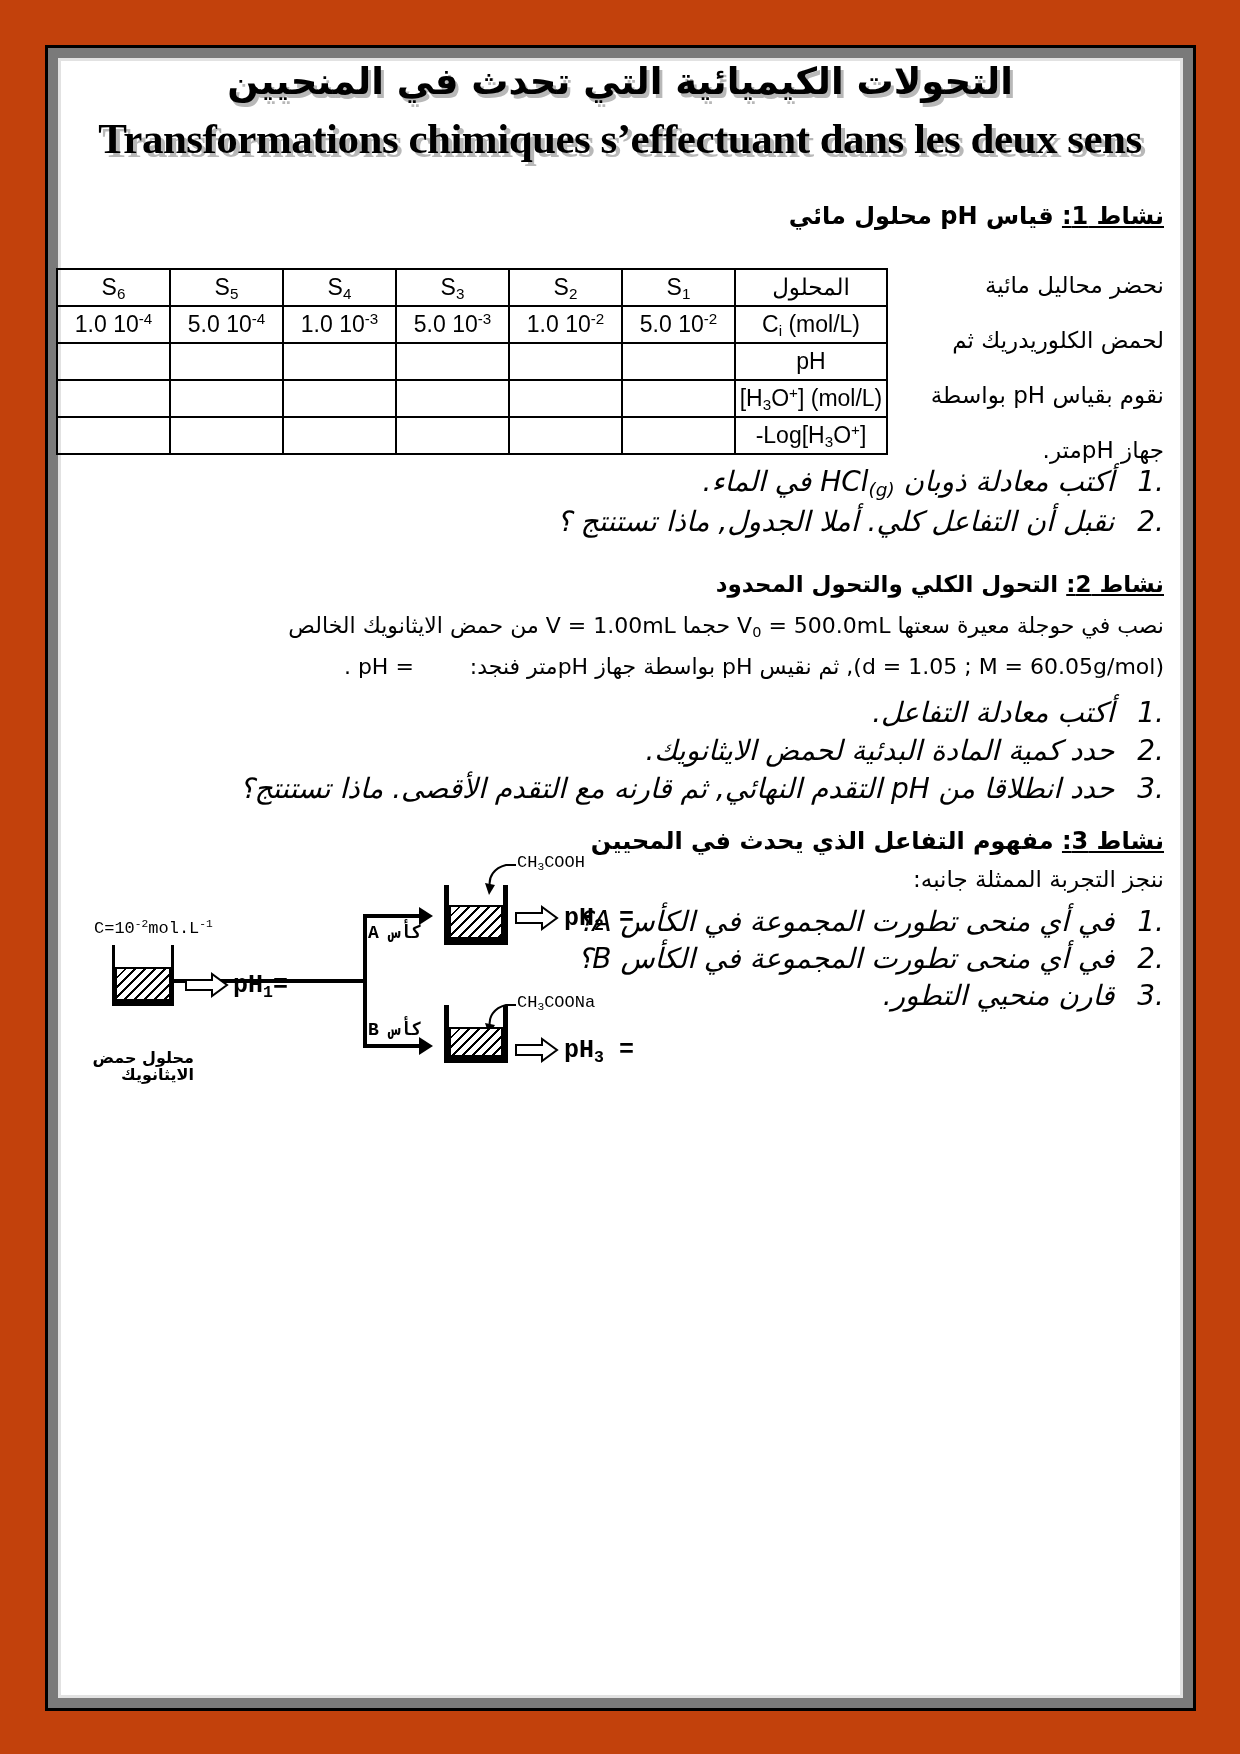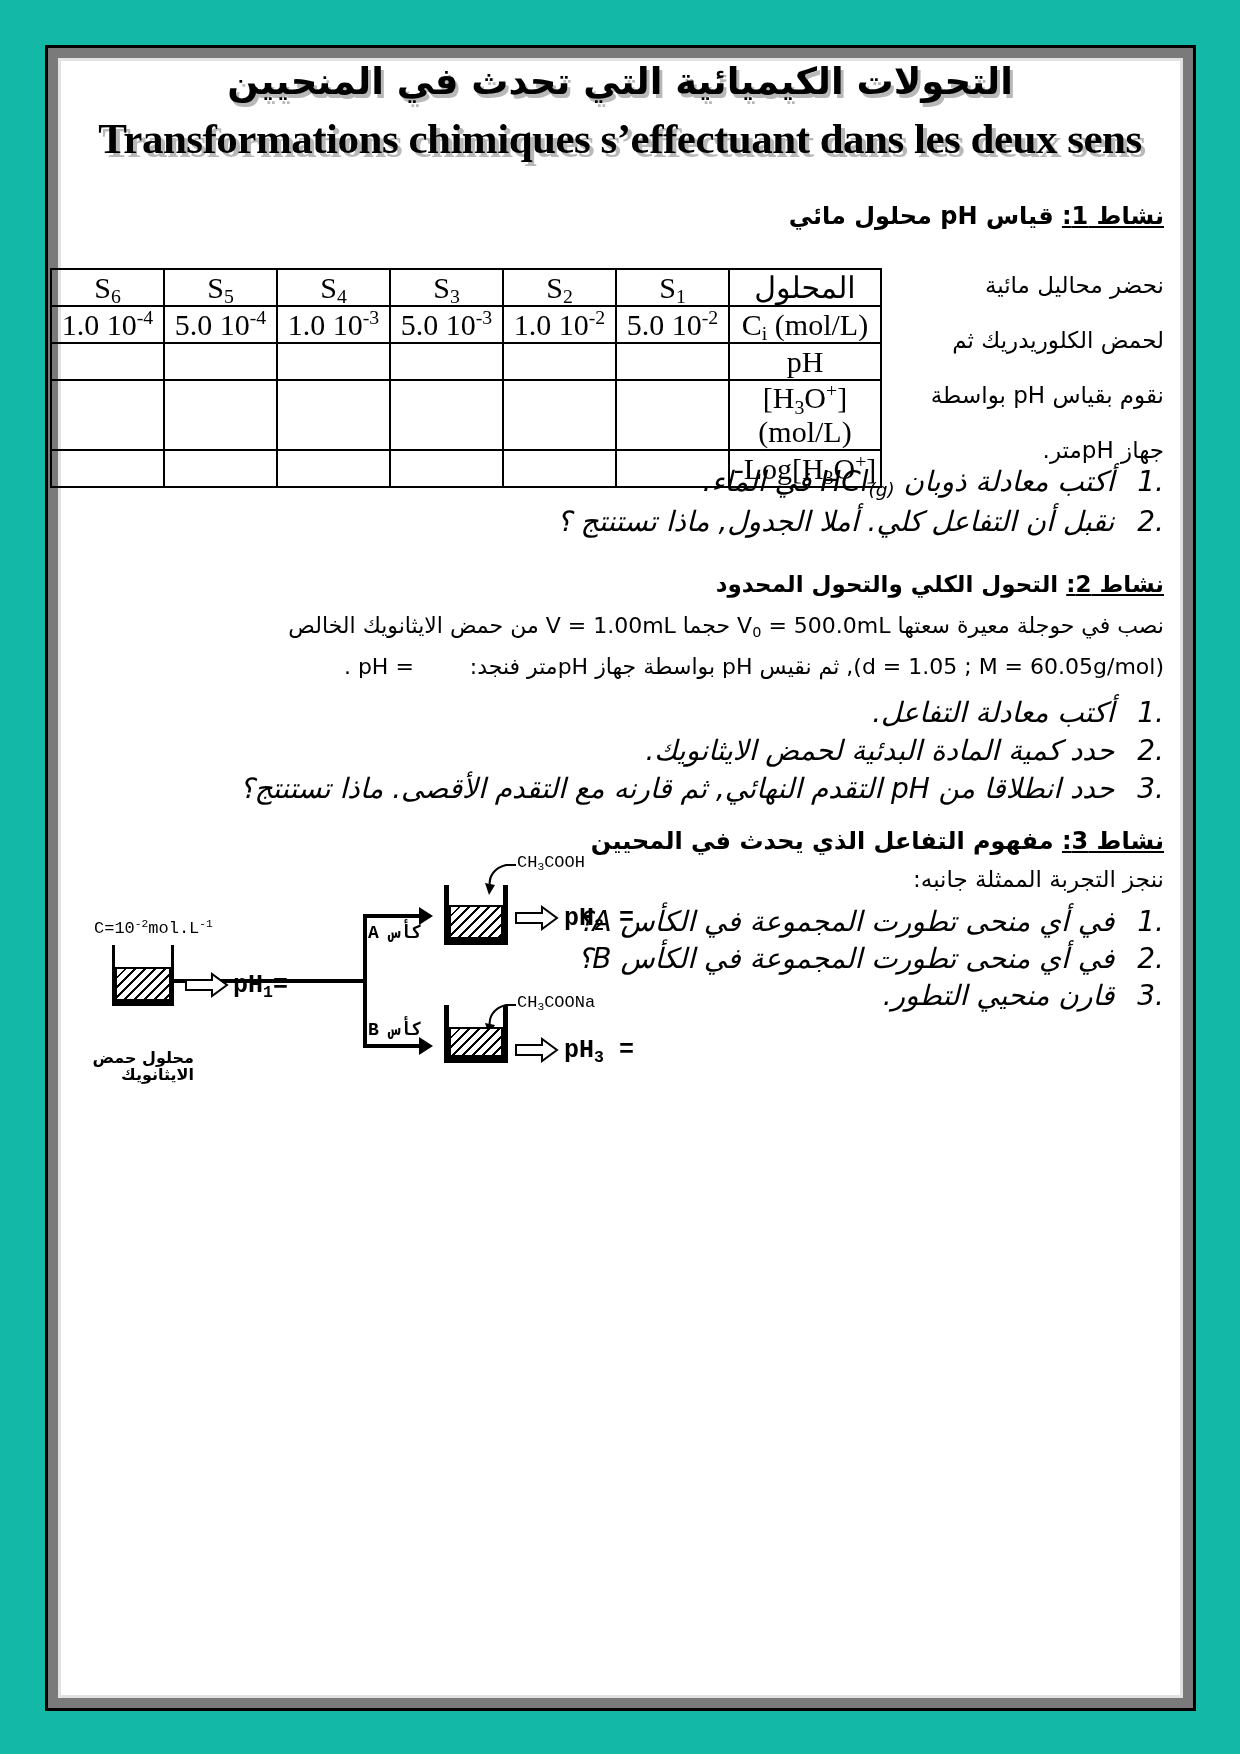--- a/index.html
+++ b/index.html
@@ -1,42 +1,42 @@
 <!DOCTYPE html>
 <html style="--frame_gray: #7a7a7a; --shadow: #b8b8b8;"><head>
 <meta charset="utf-8">
 <style>
   * { margin:0; padding:0; box-sizing:border-box; }
   html,body { background:#ffffff; }
   body { width:1240px; height:1754px; position:relative; font-family:"DejaVu Sans", sans-serif; color:#000; }
 
-  .page { position:absolute; left:0; top:0; width:1240px; height:1754px; background:#14b8a6; overflow:hidden; }
+  .page { position:absolute; left:0; top:0; width:1240px; height:1754px; background:#c2410c; overflow:hidden; }
 
   
   .frame { position:absolute; left:45px; top:45px; width:1151px; height:1666px; border:3px solid #000; }
   .frame-mid { position:absolute; inset:0; border:10px solid var(--frame_gray,#7a7a7a); }
   .frame-in { position:absolute; inset:0; border:3px solid #e2e2e2; background:#fff; }
 
   .title-ar { position:absolute; top:60px; left:0; width:100%; text-align:center;
               font-size:37px; font-weight:bold; direction:rtl;
               text-shadow:3px 4px 0 var(--shadow,#b8b8b8); }
   .title-fr { position:absolute; top:114px; left:0; width:100%; text-align:center;
               font-family:"Liberation Serif", serif; font-size:43px; font-weight:bold;
               letter-spacing:-0.5px; text-shadow:4px 4px 0 var(--shadow,#b8b8b8); }
 
   .rtl { direction:rtl; text-align:right; }
   .act-heading { position:absolute; right:76px; font-size:24px; font-weight:bold; white-space:nowrap;text-align:center; }
   .act-label { text-decoration:underline; }
 
   .act1-intro { position:absolute; right:76px; top:248px; font-size:23px; }
   .act1-intro div { height:35px; line-height:35px;margin-top:20px; }
 
-  table.ph-table { position:absolute; left:50px; top:268px; width:830px;
+  table.ph-table { position:absolute; left:56px; top:268px; width:830px;
                    border-collapse:collapse; table-layout:fixed;
-                   font-family:Liberation Serif, serif; font-size:30px; }
+                   font-family:Liberation Sans, sans-serif; font-size:23px; }
   table.ph-table th, table.ph-table td { border:2px solid #000; height:37px; text-align:center;
                    vertical-align:middle; font-weight:normal; padding:0 2px; overflow:hidden; }
   col.c-s { width:113px; } col.c-lab { width:152px; }
 
   .qlist { position:absolute; right:76px; list-style:none; font-size:28px;font-style:italic; }
   .qlist li { white-space:nowrap; }
   .qnum { display:inline-block; direction:ltr; margin-left:14px; }
 
   .act2-p { position:absolute; right:76px; font-size:22px; white-space:nowrap; }
 

